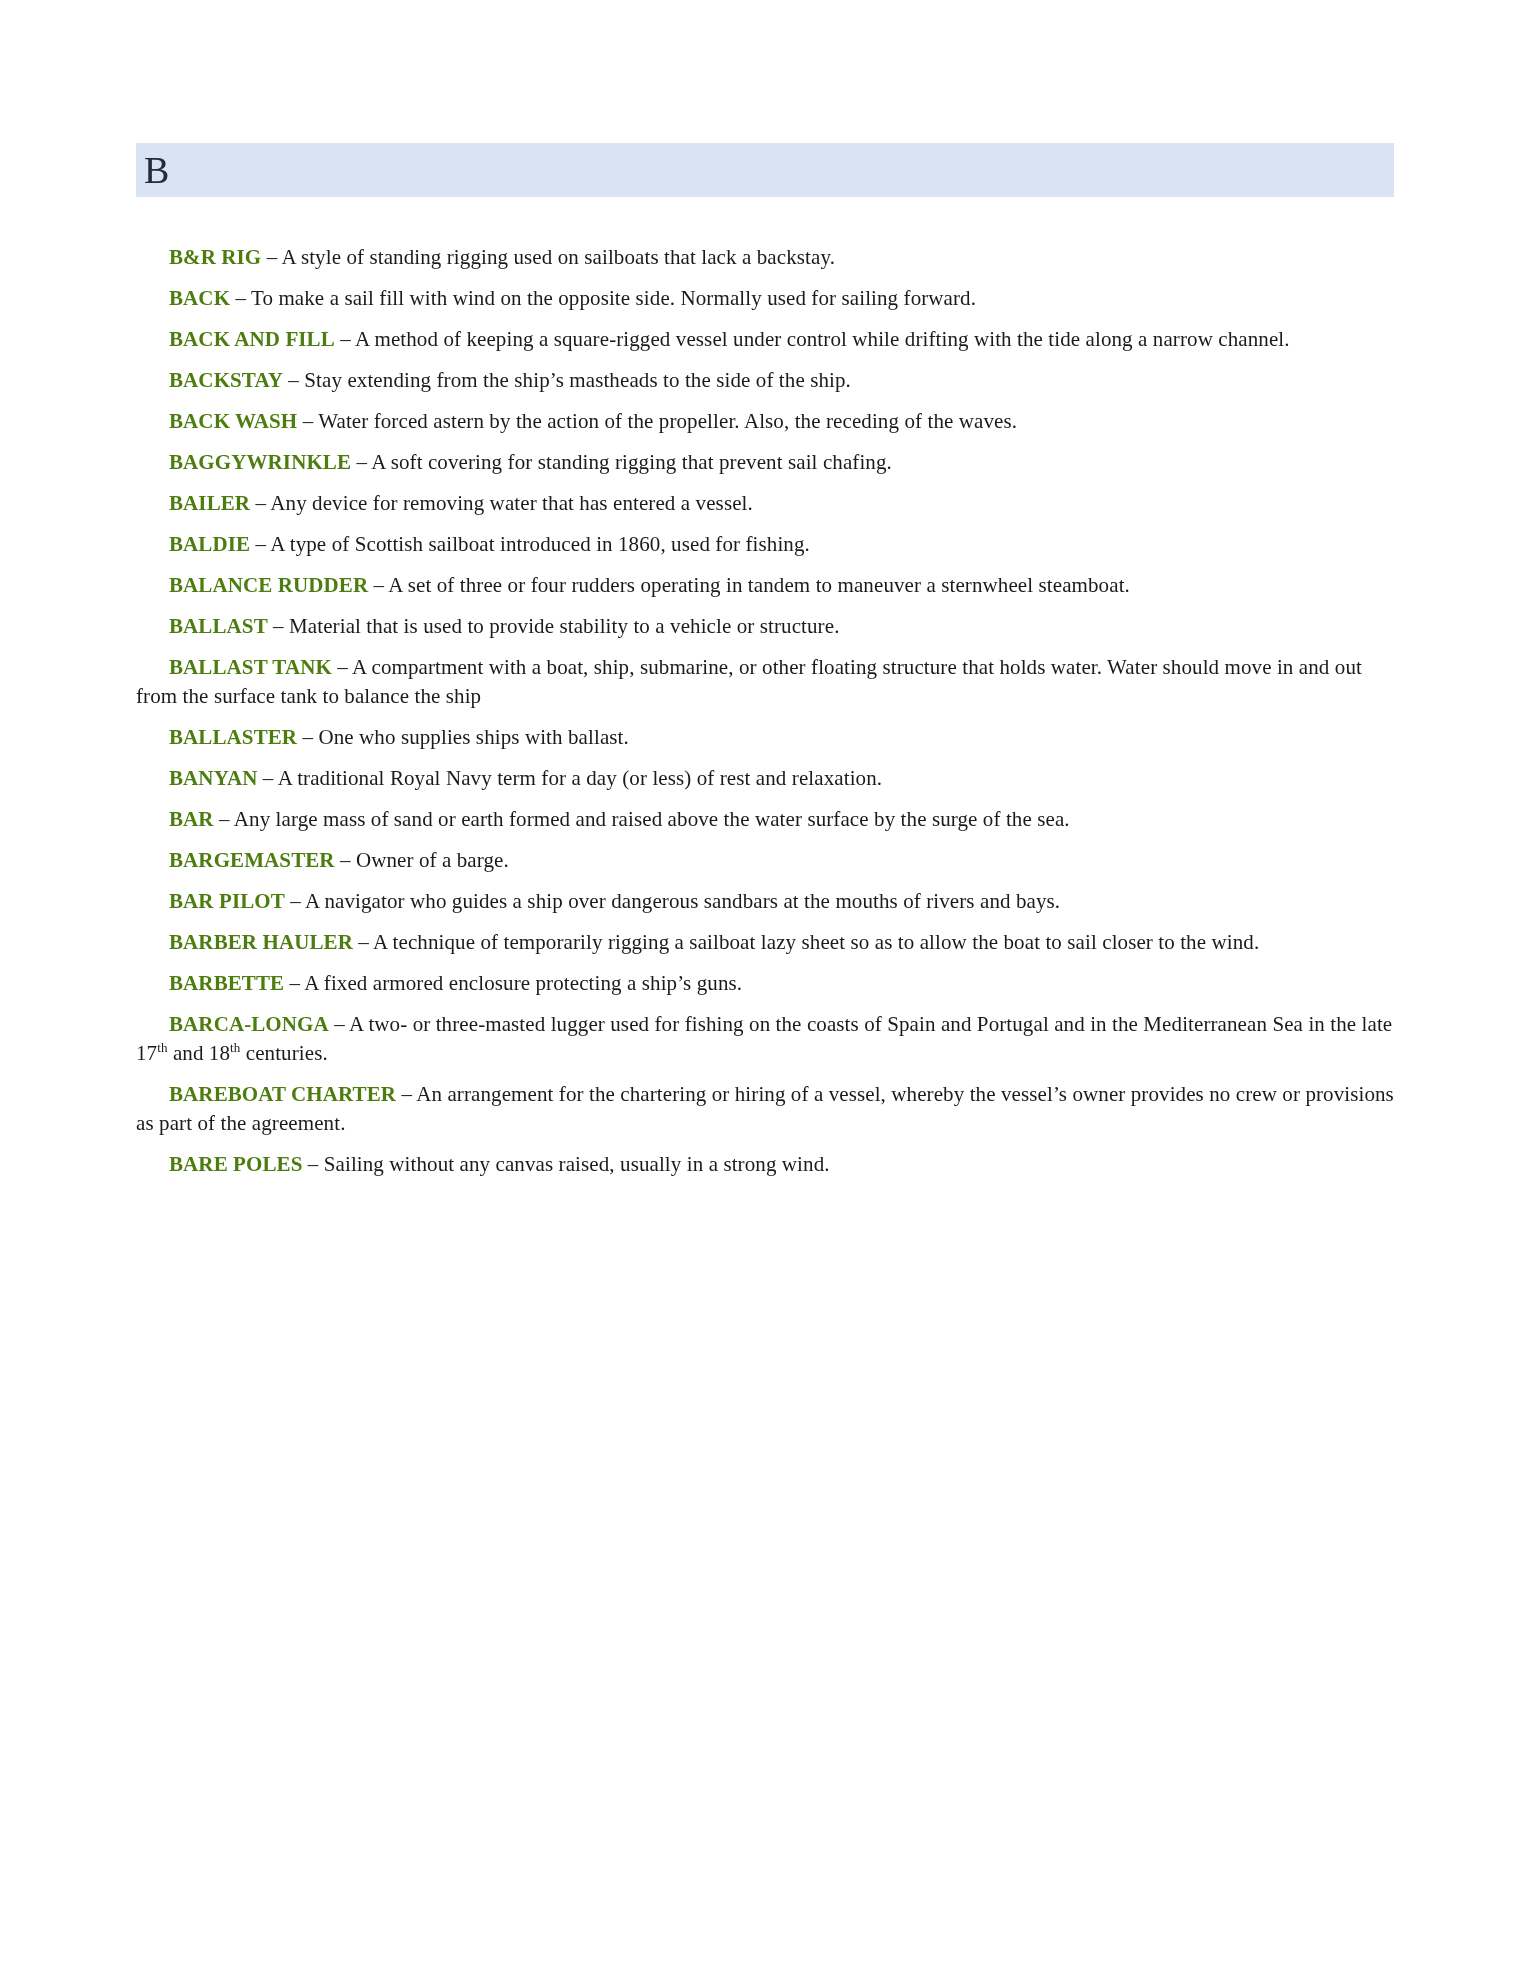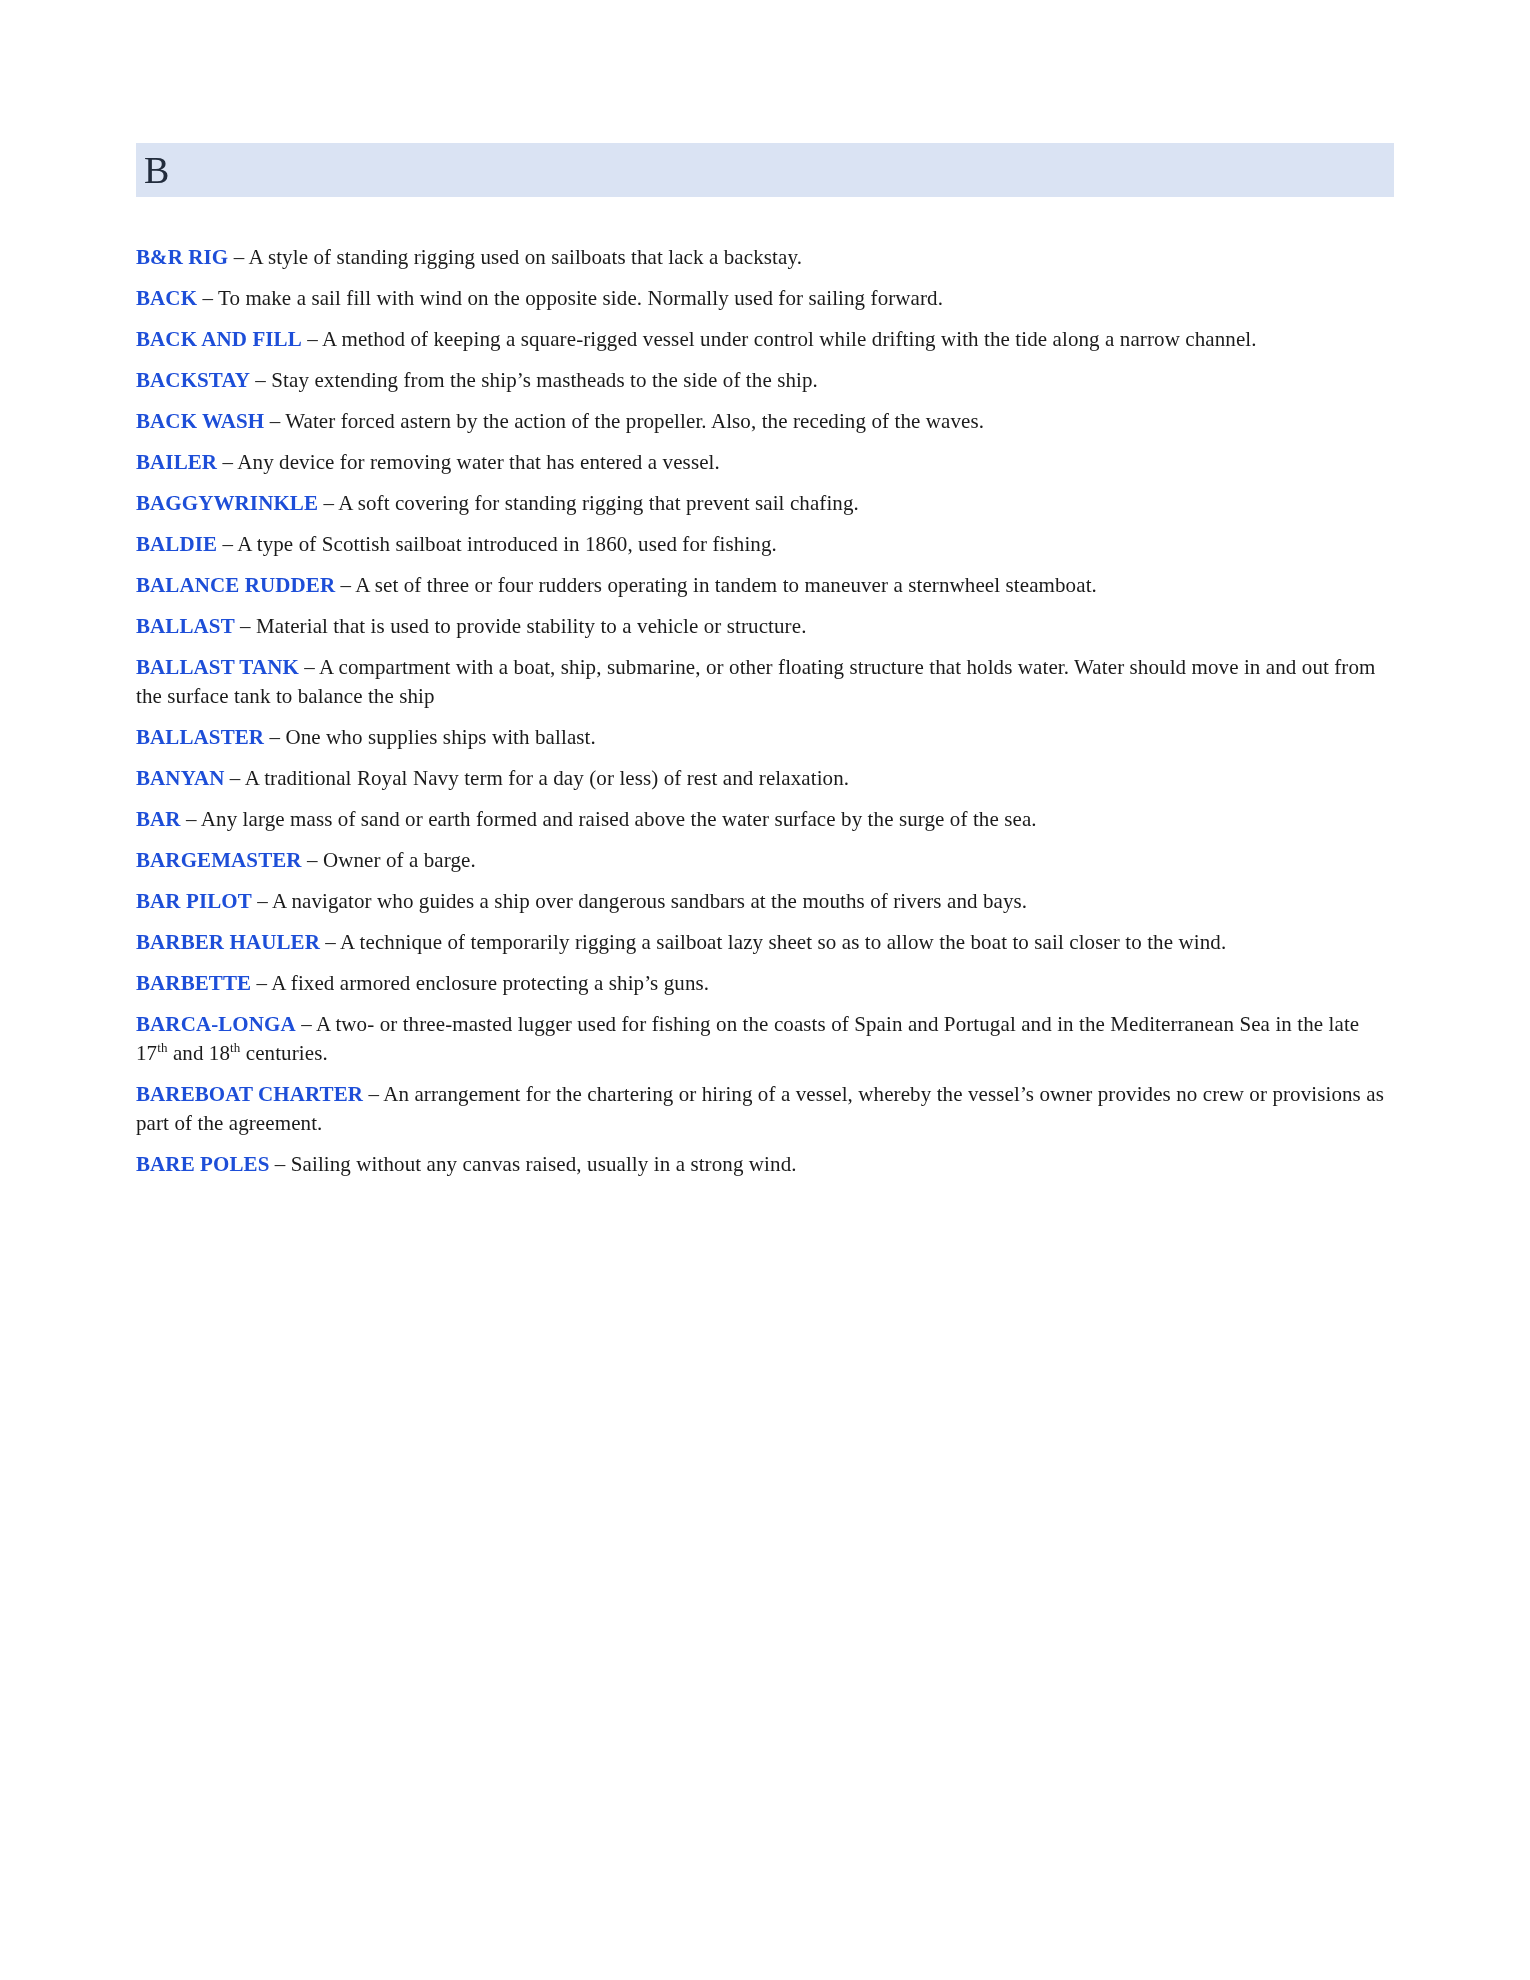--- a/index.html
+++ b/index.html
@@ -37,21 +37,22 @@
   }
   .entry {
     font-size: 21px;
     line-height: 29px;
     margin-bottom: 12px;
     color: #1b1b1b;
     letter-spacing: 0.1px;
   }
   .entry .term {
     font-weight: 700;
-    color: #1d4ed8;
+    color: #4d7c0f;
+    margin-left: 33px;
   }
   .entry sup {
     font-size: 0.62em;
     vertical-align: super;
     line-height: 0;
     font-family: Liberation Serif, serif;
   }
 </style>
 </head>
 <body>
@@ -66,23 +67,23 @@
   <p class="entry"><strong class="term">B&amp;R RIG</strong><span> – </span><span>A style of standing rigging used on sailboats that lack a backstay.</span></p>
 
   <p class="entry"><strong class="term">BACK</strong><span> – </span><span>To make a sail fill with wind on the opposite side. Normally used for sailing forward.</span></p>
 
   <p class="entry"><strong class="term">BACK AND FILL</strong><span> – </span><span>A method of keeping a square-rigged vessel under control while drifting with the tide along a narrow channel.</span></p>
 
   <p class="entry"><strong class="term">BACKSTAY</strong><span> – </span><span>Stay extending from the ship’s mastheads to the side of the ship.</span></p>
 
   <p class="entry"><strong class="term">BACK WASH</strong><span> – </span><span>Water forced astern by the action of the propeller. Also, the receding of the waves.</span></p>
 
+  <p class="entry"><strong class="term">BAGGYWRINKLE</strong><span> – </span><span>A soft covering for standing rigging that prevent sail chafing.</span></p>
+
   <p class="entry"><strong class="term">BAILER</strong><span> – </span><span>Any device for removing water that has entered a vessel.</span></p>
-
-  <p class="entry"><strong class="term">BAGGYWRINKLE</strong><span> – </span><span>A soft covering for standing rigging that prevent sail chafing.</span></p>
 
   <p class="entry"><strong class="term">BALDIE</strong><span> – </span><span>A type of Scottish sailboat introduced in 1860, used for fishing.</span></p>
 
   <p class="entry"><strong class="term">BALANCE RUDDER</strong><span> – </span><span>A set of three or four rudders operating in tandem to maneuver a sternwheel steamboat.</span></p>
 
   <p class="entry"><strong class="term">BALLAST</strong><span> – </span><span>Material that is used to provide stability to a vehicle or structure.</span></p>
 
   <p class="entry"><strong class="term">BALLAST TANK</strong><span> – </span><span>A compartment with a boat, ship, submarine, or other floating structure that holds water. Water should move in and out from the surface tank to balance the ship</span></p>
 
   <p class="entry"><strong class="term">BALLASTER</strong><span> – </span><span>One who supplies ships with ballast.</span></p>

